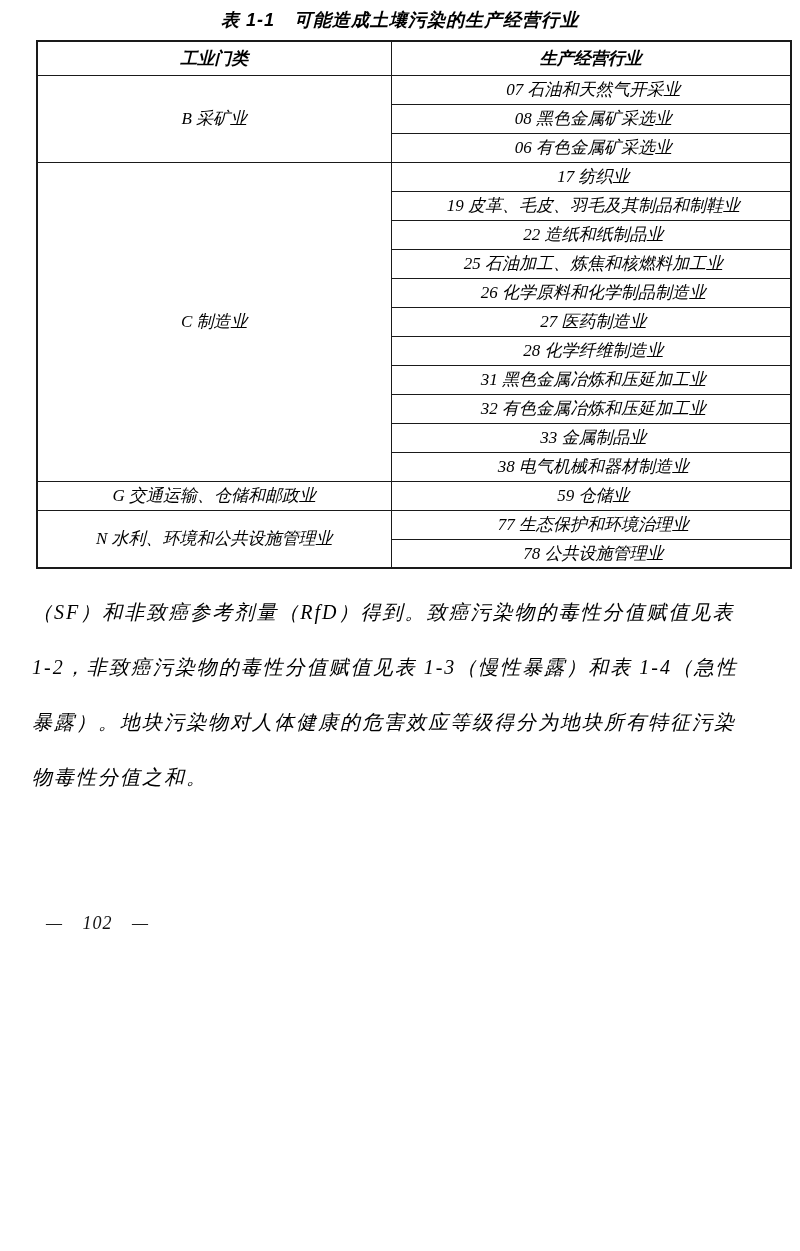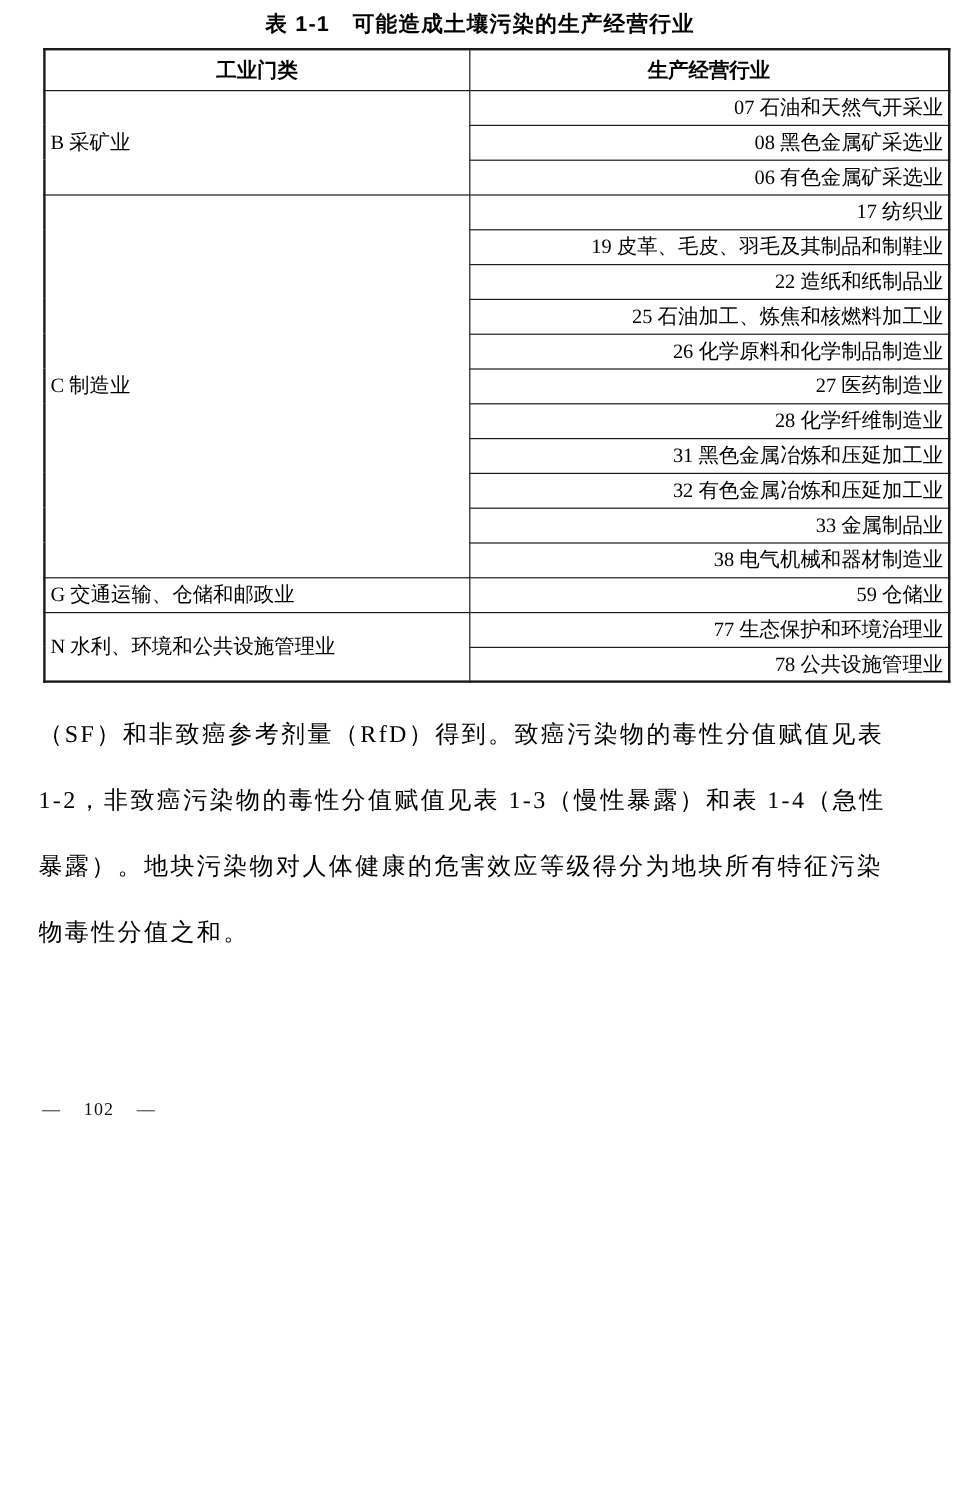--- a/index.html
+++ b/index.html
@@ -6,20 +6,21 @@
   html, body { margin: 0; padding: 0; }
   body {
     width: 800px; height: 1251px;
     background: #ffffff; color: #000000;
     font-family: "Liberation Serif", "DejaVu Serif", serif;
   }
   .page {
     position: relative;
     width: 800px; height: 944px;
     overflow: hidden;
+    font-style: italic;
   }
   .table-title {
     padding-top: 8px;
     text-align: center;
     font-family: "Liberation Sans", "DejaVu Sans", sans-serif;
     font-weight: bold;
     font-size: 18px;
     letter-spacing: 1px;
     color: #000;
   }
@@ -42,23 +43,24 @@
     padding: 0;
   }
   table.industry-table td {
     border: 1.5px solid #1a1a1a;
     height: 29px;
     font-size: 17px;
     vertical-align: middle;
     padding: 1px 4px;
   }
   table.industry-table td.cat {
+    text-align: center;
   }
   table.industry-table td.ind {
-    text-align: right;
+    text-align: center;
     padding-left: 9px;
   }
   table.industry-table { border: 2px solid #1a1a1a; }
   .section-heading {
     margin: 52px 0 0 72px;
     font-family: "Liberation Sans", "DejaVu Sans", sans-serif;
     font-weight: bold;
     font-size: 21px;
     letter-spacing: 1px;
   }
@@ -70,23 +72,23 @@
     font-size: 20px;
     line-height: 55px;
     height: 55px;
     letter-spacing: 2px;
     white-space: nowrap;
     overflow: hidden;
   }
   .line.first { padding-left: 40px; }
   .page-footer {
     position: absolute;
-    left: 35px;
+    left: 46px;
     bottom: 10px;
-    font-size: 15px;
+    font-size: 18px;
     letter-spacing: 1px;
     word-spacing: 14px;
     color: #111;
   }
 </style>
 </head>
 <body>
 
 <div class="page">
 

